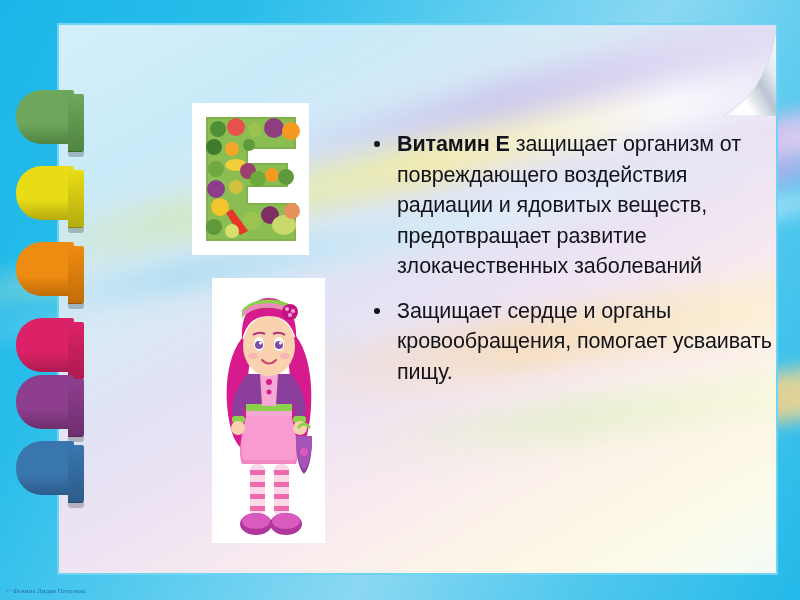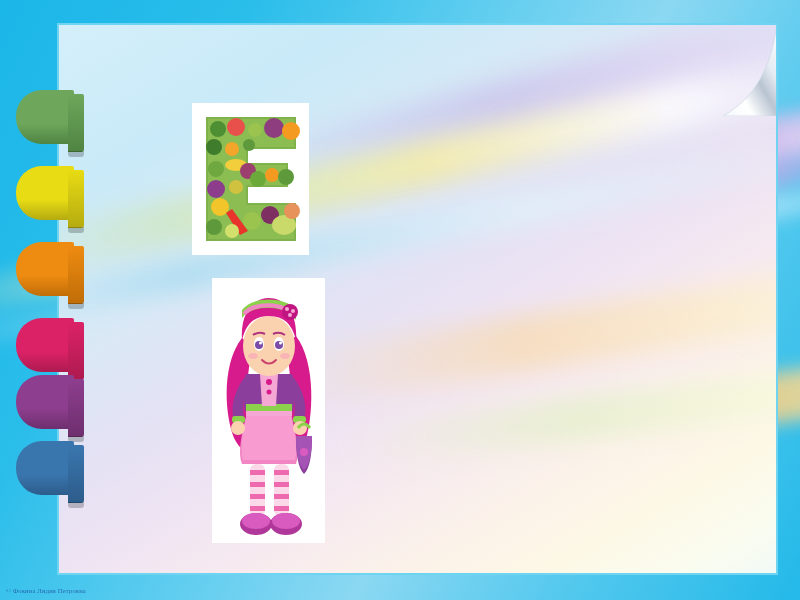--- a/index.html
+++ b/index.html
@@ -317,20 +317,28 @@
         <path d="M41 57 q6 -4 12 -1" fill="none" stroke="#B0337F" stroke-width="2"></path>
         <path d="M61 56 q6 -3 12 1" fill="none" stroke="#B0337F" stroke-width="2"></path>
 
         <ellipse cx="41" cy="78" rx="5" ry="3" fill="#F8A8B8" opacity=".7"></ellipse>
         <ellipse cx="73" cy="78" rx="5" ry="3" fill="#F8A8B8" opacity=".7"></ellipse>
         <path d="M50 82 q7 7 14 0" fill="none" stroke="#C9446E" stroke-width="2" stroke-linecap="round"></path>
       </svg>
     </div>
 
     <div id="bullets">
+      <div class="bullet">
+        <span class="dot"></span>
+        <b>Витамин Е</b><span> защищает организм от повреждающего воздействия радиации и ядовитых веществ, предотвращает развитие злокачественных заболеваний</span>
+      </div>
+      <div class="bullet">
+        <span class="dot"></span>
+        <b></b><span>Защищает сердце и органы кровообращения, помогает усваивать пищу.</span>
+      </div>
     </div>
   </div>
 
   <div class="tabs">
     <div class="tab" id="tab-0" style="top: 90px;">
       <div class="body" style="background: linear-gradient(rgb(110, 167, 92) 0%, rgb(110, 167, 92) 62%, rgb(79, 132, 66) 100%);"></div>
         <div class="flap" style="background: linear-gradient(rgb(110, 167, 92) 0%, rgb(79, 132, 66) 100%);"></div>
     </div>
     <div class="tab" id="tab-1" style="top: 166px;">
       <div class="body" style="background: linear-gradient(rgb(232, 220, 20) 0%, rgb(232, 220, 20) 62%, rgb(181, 171, 16) 100%);"></div>

